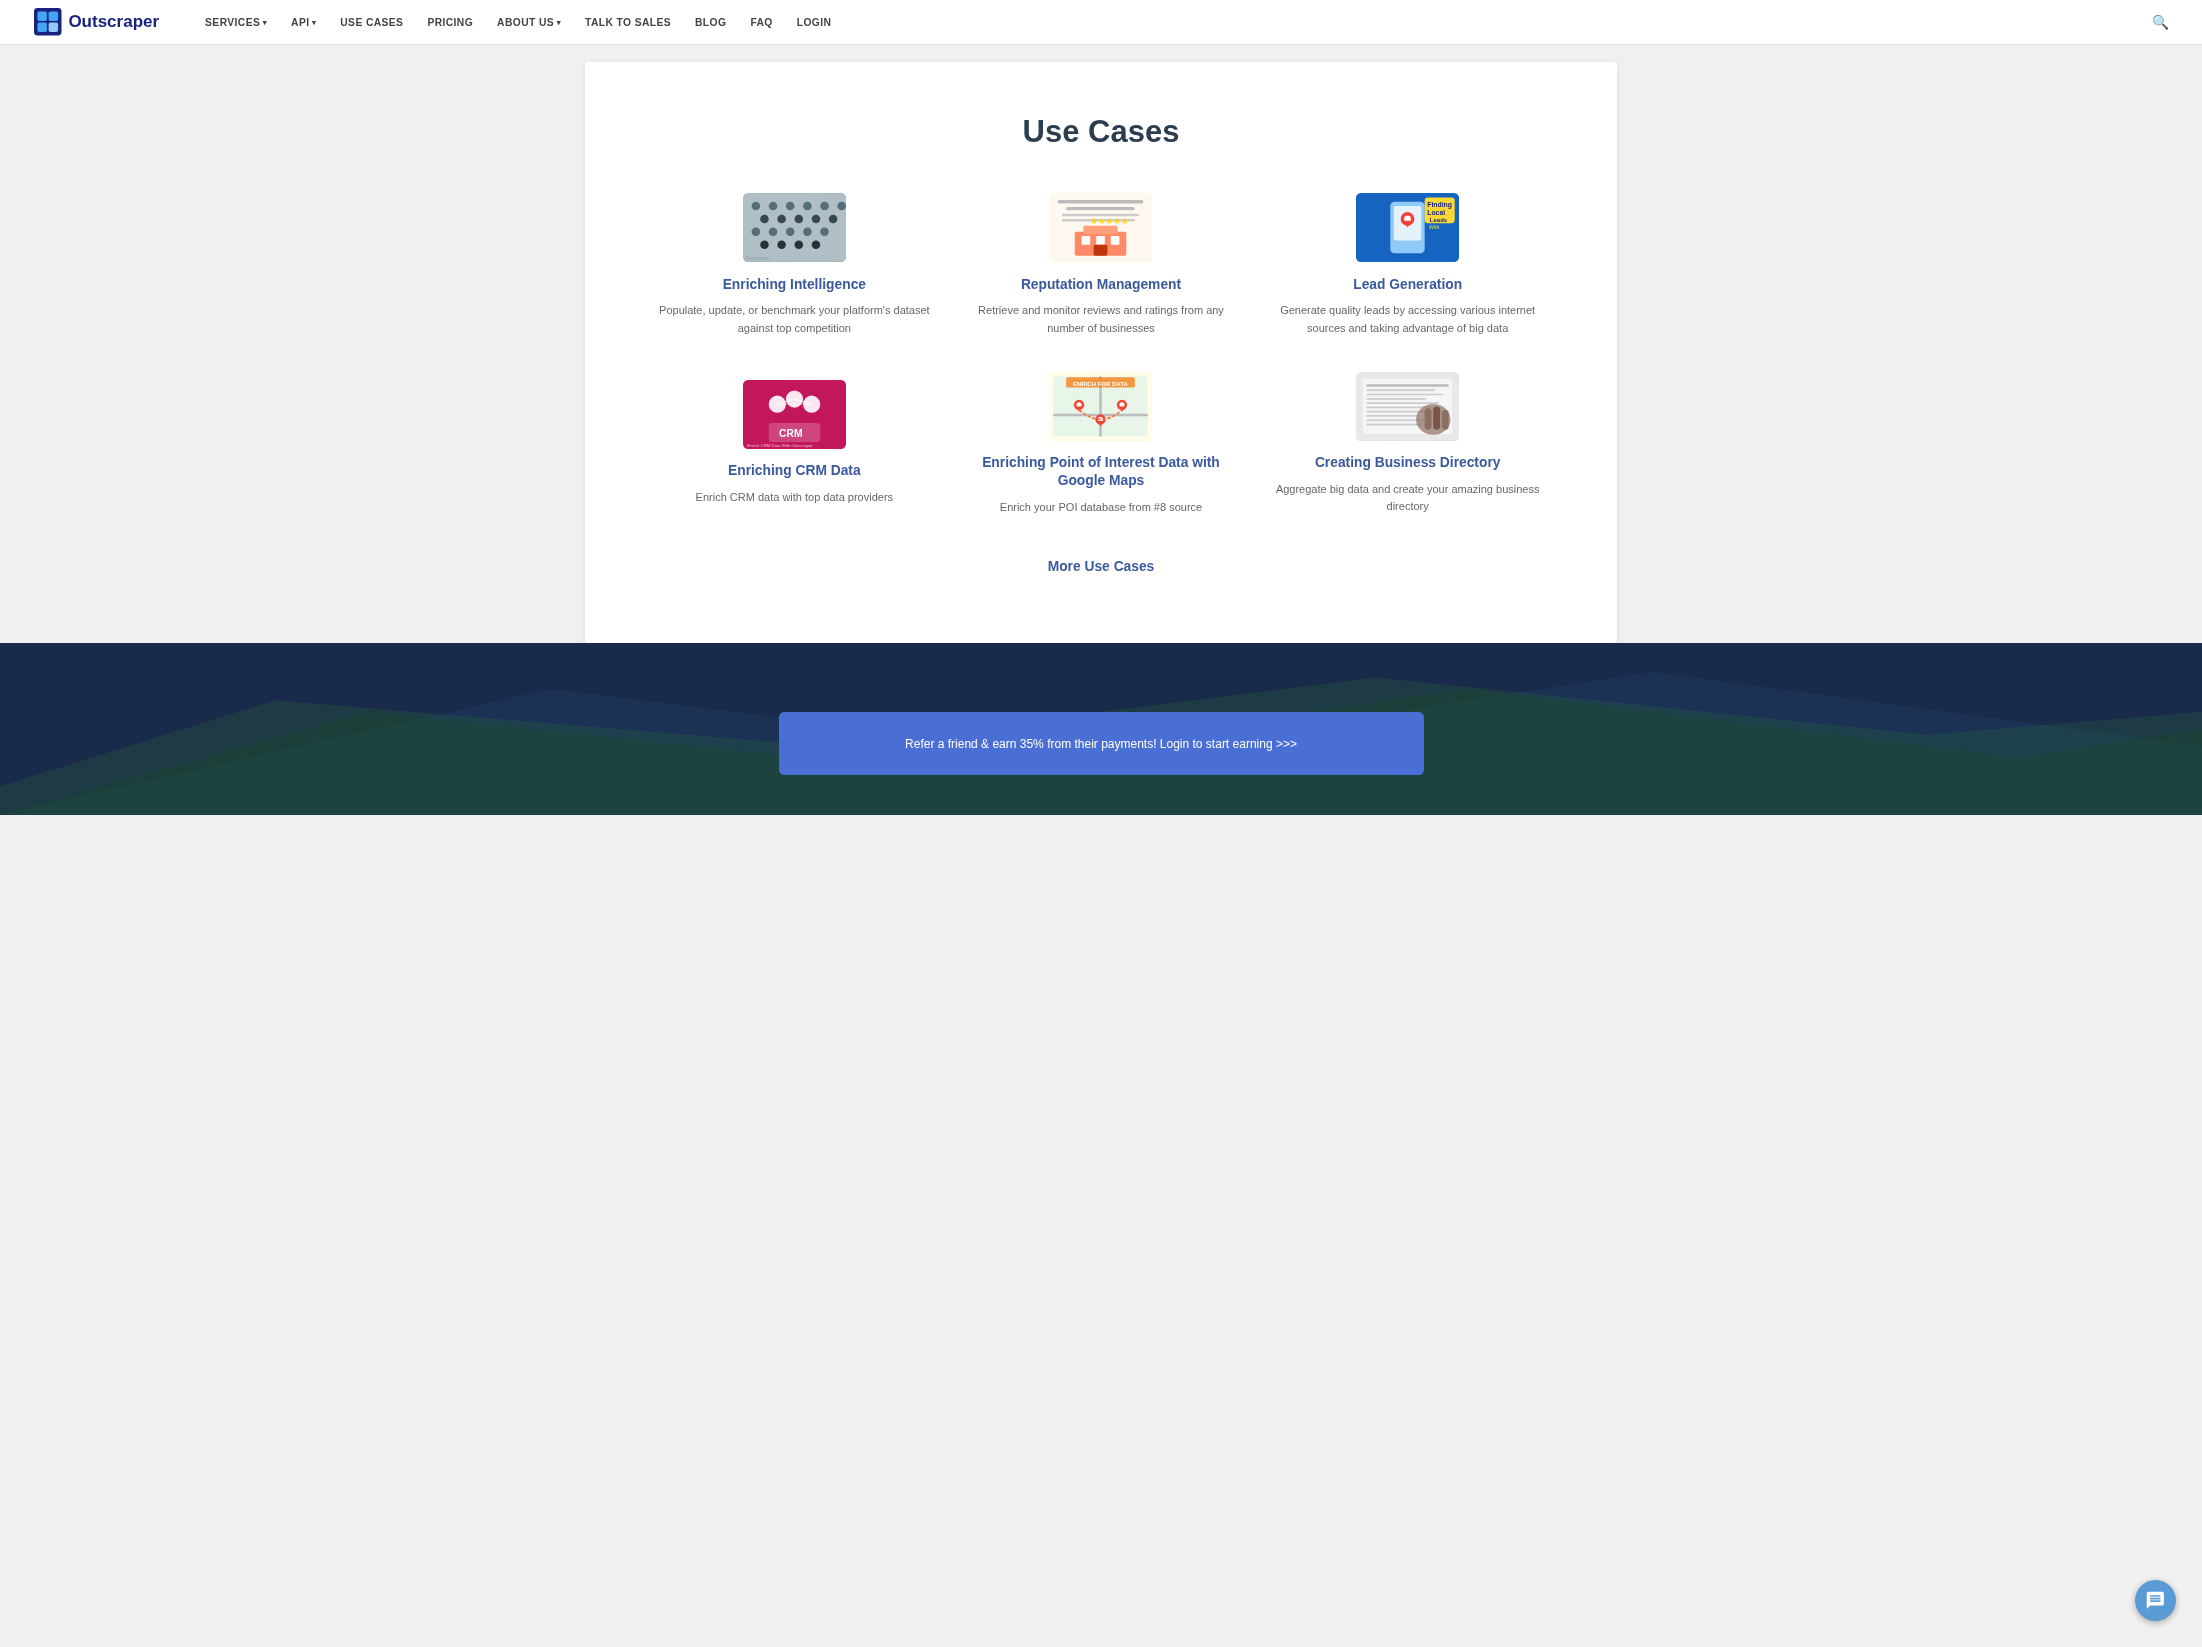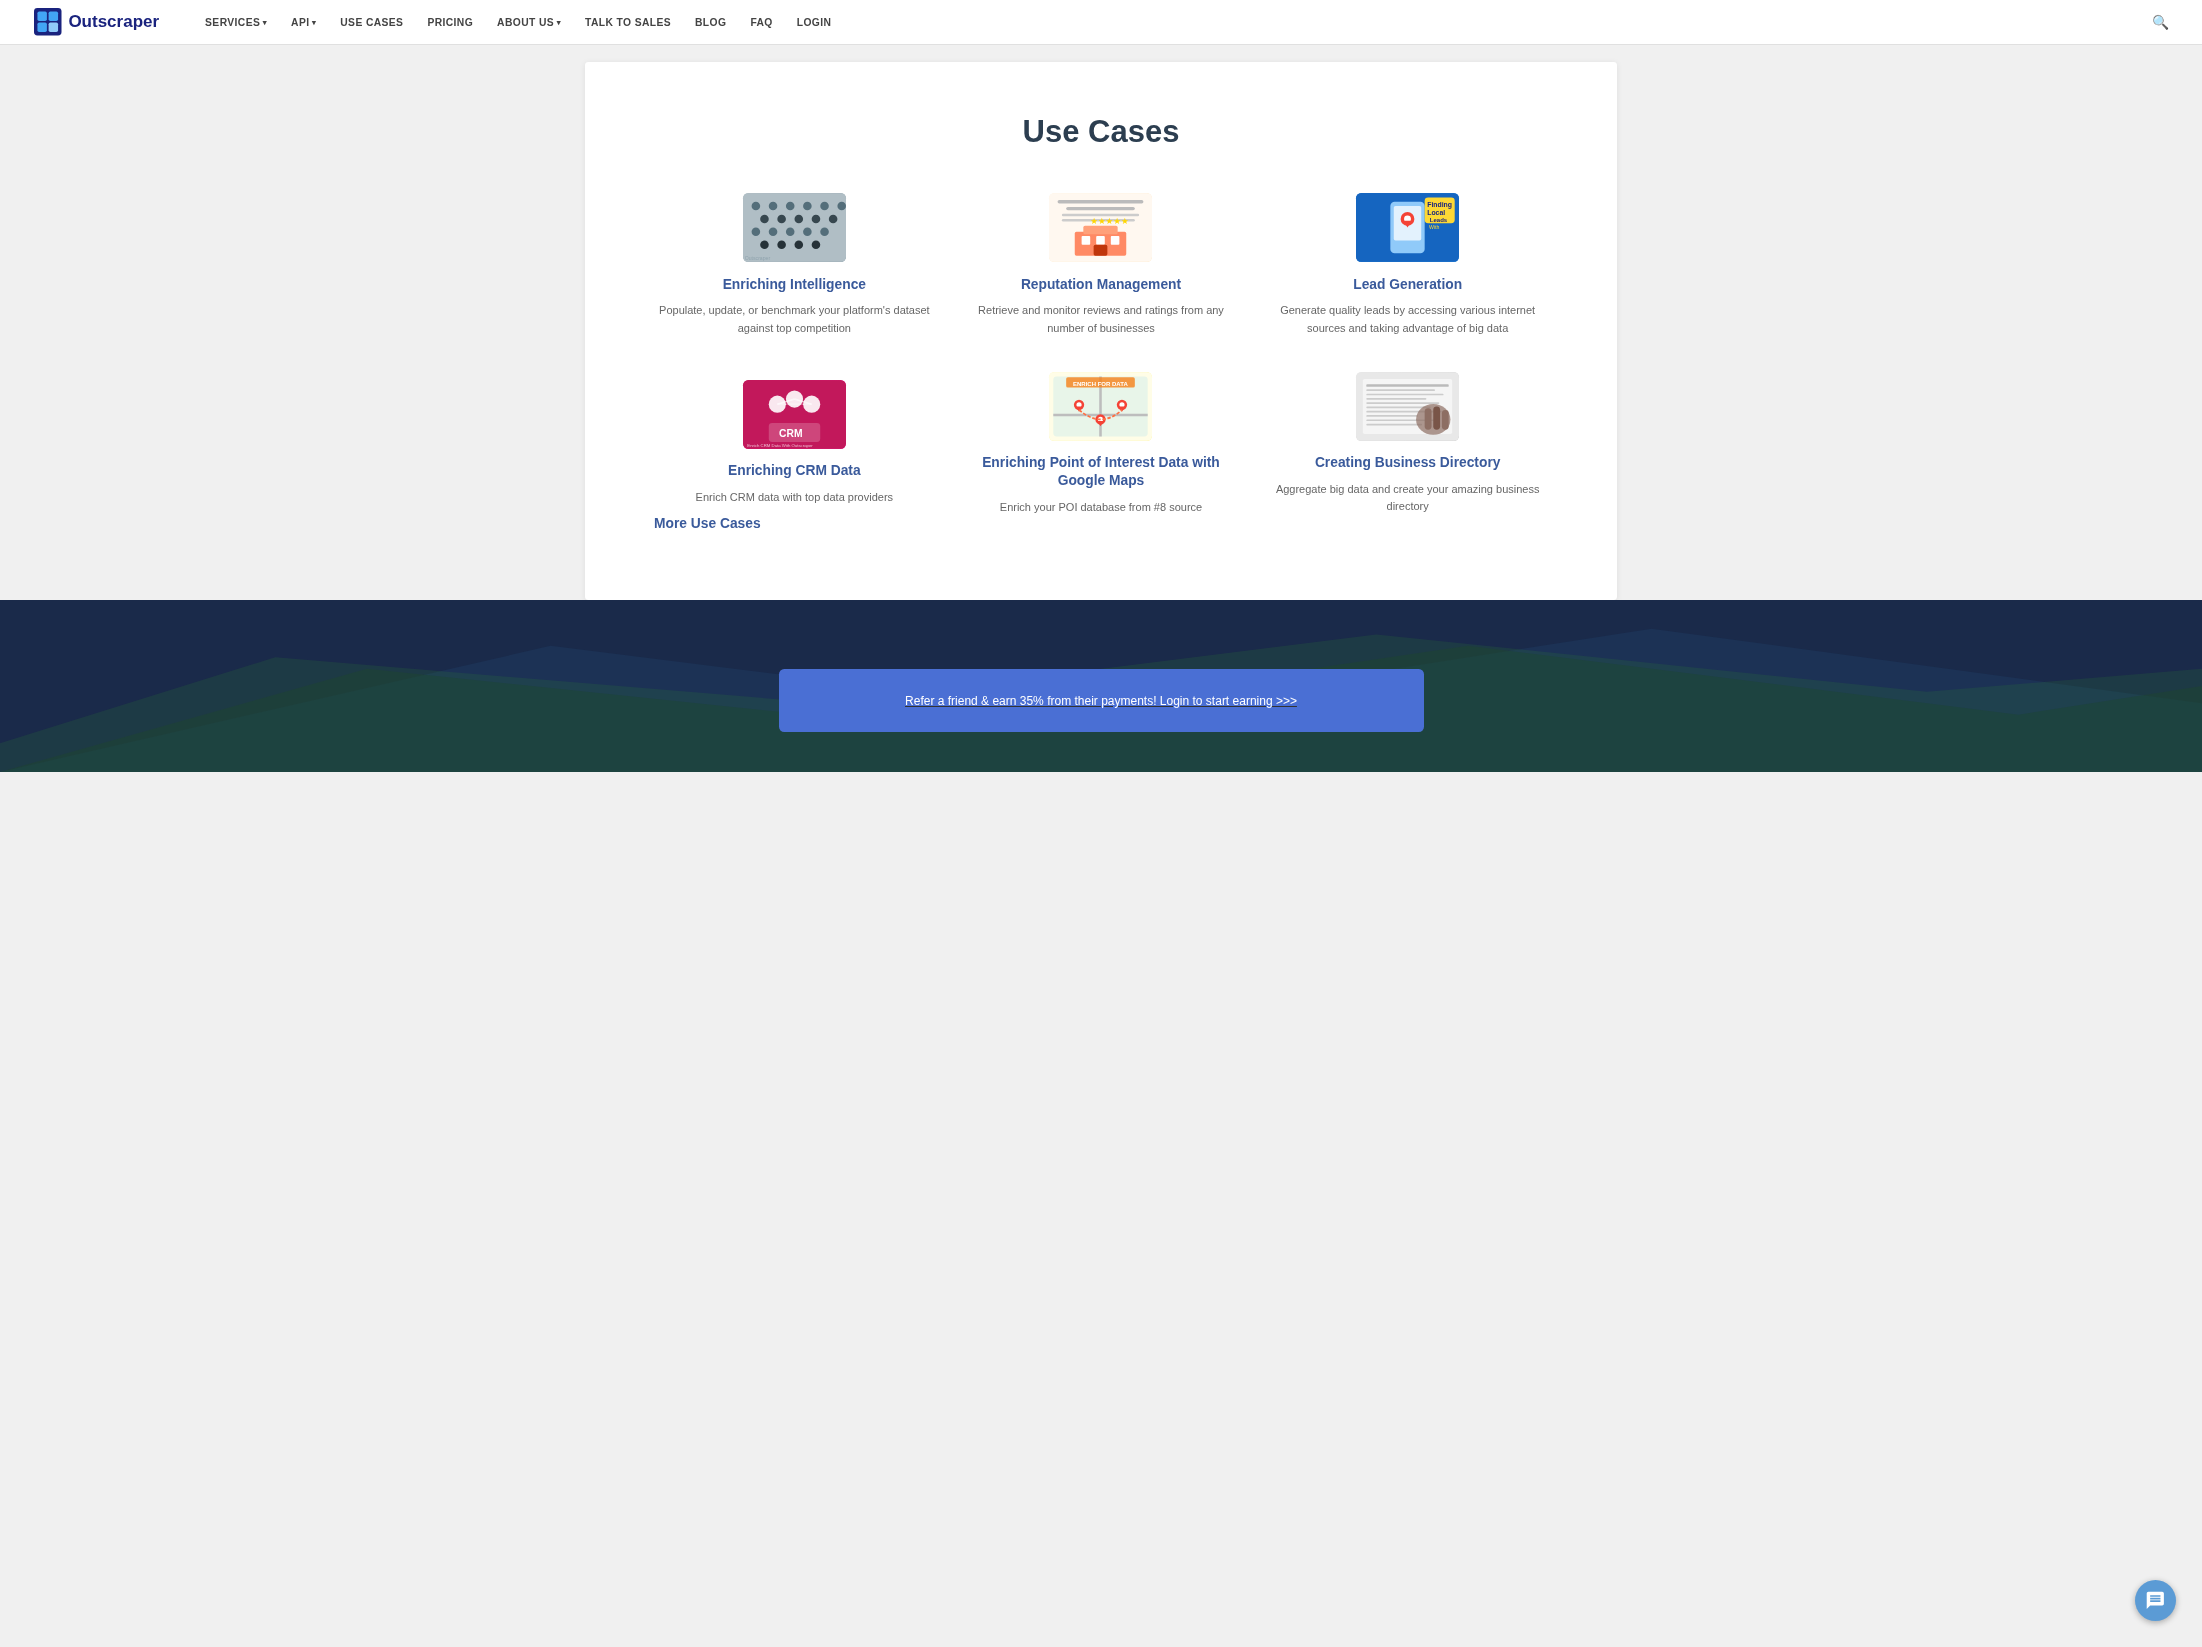--- a/index.html
+++ b/index.html
@@ -112,20 +112,22 @@
       line-height: 1.3;
     }
     .use-case-desc {
       font-size: 11px;
       color: #666;
       line-height: 1.6;
     }
 
     
     .more-link-wrapper {
+      text-align: center;
+      margin-top: 43px;
     }
     .more-link {
       font-size: 13.8px;
       font-weight: 600;
       color: #3a5a9b;
       text-decoration: none;
     }
 
     
     .footer-dark {
@@ -145,21 +147,20 @@
     }
     .referral-banner {
       background: #4a6fd4;
       margin: 0 auto;
       max-width: 645px;
       border-radius: 5.2px;
       padding: 24px 34px;
       text-align: center;
       position: relative;
       z-index: 10;
-      text-decoration: underline;
     }
     .referral-text {
       color: #fff;
       font-size: 12px;
     }
 
     
     .chat-bubble {
       position: fixed;
       bottom: 26px;

